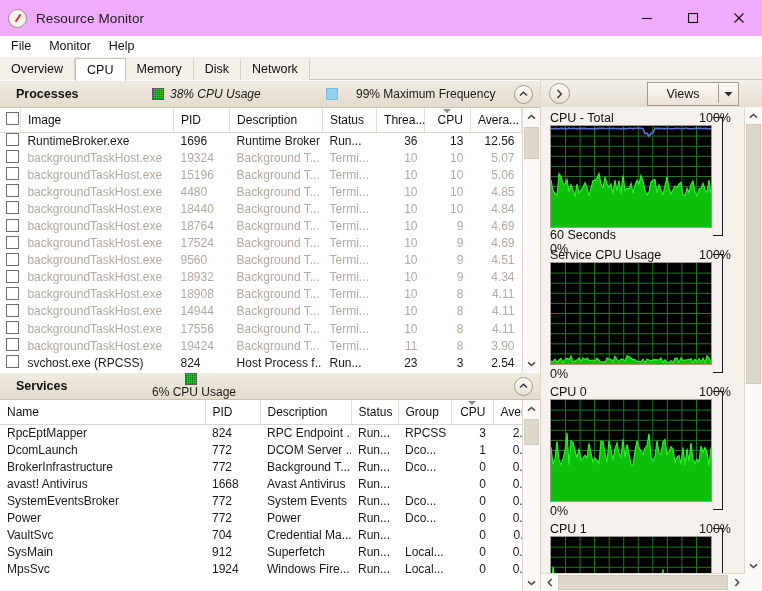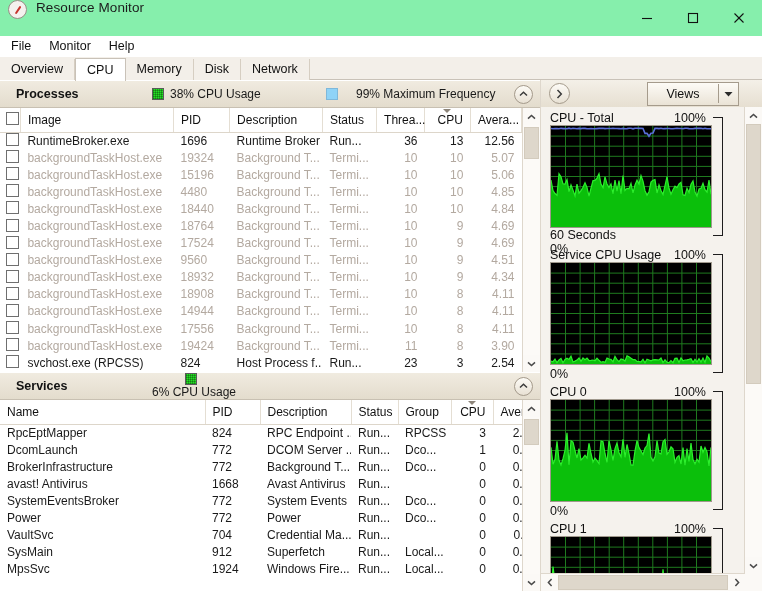--- a/index.html
+++ b/index.html
@@ -4,21 +4,21 @@
 <style>
   html,body{margin:0;padding:0;}
   body{
     width:762px;height:591px;overflow:hidden;
     font-family:"Liberation Sans", sans-serif;
     font-size:12px;color:#000;background:#fff;
   }
   .app{position:relative;width:762px;height:591px;background:#fdfcfa;}
 
   
-  .titlebar{height:36px;background:#86efac;display:flex;position:relative;}
+  .titlebar{height:36px;background:#f0abfc;display:flex;align-items:center;position:relative;}
   .app-icon{width:17px;height:17px;margin-left:8px;border-radius:50%;
     border:1.6px solid #9a8d86;background:#f4f1ee;position:relative;flex:0 0 auto;}
   .app-icon:after{content:"";position:absolute;left:50%;top:50%;width:1.8px;height:9px;
     background:#c5342c;transform:translate(-50%,-50%) rotate(34deg);border-radius:1px;}
   .title-text{margin-left:9px;font-size:13.5px;color:#1c1c1c;letter-spacing:.1px;}
   .wincontrols{position:absolute;right:0;top:0;height:36px;display:flex;}
   .wc{width:46px;height:36px;display:flex;align-items:center;justify-content:center;}
   .wc svg{display:block;}
 
   
@@ -94,21 +94,21 @@
     border:1px solid #a59b8c;background:linear-gradient(#fdfbf6,#eae3d6);
     display:flex;align-items:center;box-sizing:border-box;}
   .views-label{flex:1;text-align:center;font-size:12.5px;color:#111;}
   .views-div{width:1px;height:19px;background:#a59b8c;}
   .views-arrow{width:19px;display:flex;align-items:center;justify-content:center;}
 
   .graphs{position:absolute;left:0;top:27px;right:17px;bottom:17px;
     overflow:hidden;background:#f5f2ed;padding-left:9px;}
   .graph-block{margin-top:4px;position:relative;}
   .g-toprow{display:flex;justify-content:space-between;align-items:baseline;
-    font-size:12.5px;color:#111;padding-right:39px;}
+    font-size:12.5px;color:#111;padding-right:14px;}
   .g-botrow{display:flex;justify-content:space-between;align-items:baseline;
     font-size:12.5px;color:#111;padding-right:31px;height:16px;flex-direction:column;}
   .g-bracket{position:absolute;right:20px;top:8px;bottom:8px;width:9px;
     border:1px solid #1d1d1d;border-left:none;}
   .g-inner{position:relative;}
 
   
   .rsb{position:absolute;right:0;top:27px;bottom:17px;width:17px;background:#fbf9f6;
     border-left:1px solid #ded7cc;display:flex;flex-direction:column;align-items:center;}
   .rsb .track{flex:1;width:17px;position:relative;background:#fcfaf7;}
@@ -162,21 +162,21 @@
     <div class="tab">Network</div>
     <div class="tabfill"></div>
   </div>
 
   <div class="body-area">
 
     <div class="left-pane">
 
       <div class="sec-head">
         <div class="sec-title">Processes</div>
-        <div class="sec-stat" style="left:152px;">
+        <div class="sec-stat" style="left:152px;font-style:italic;">
           <span class="sw green"></span>
           <span>38% CPU Usage</span>
         </div>
         <div class="sec-stat" style="left:326px;gap:12px;">
           <span class="sw blue"></span>
           <span>99% Maximum Frequency</span>
         </div>
         <div class="collapse-btn">
           <svg width="9" height="6" viewBox="0 0 9 6">
               <polyline points="1,4.6 4.5,1.2 8,4.6" fill="none" stroke="#3a3a3a" stroke-width="1.4"></polyline>

